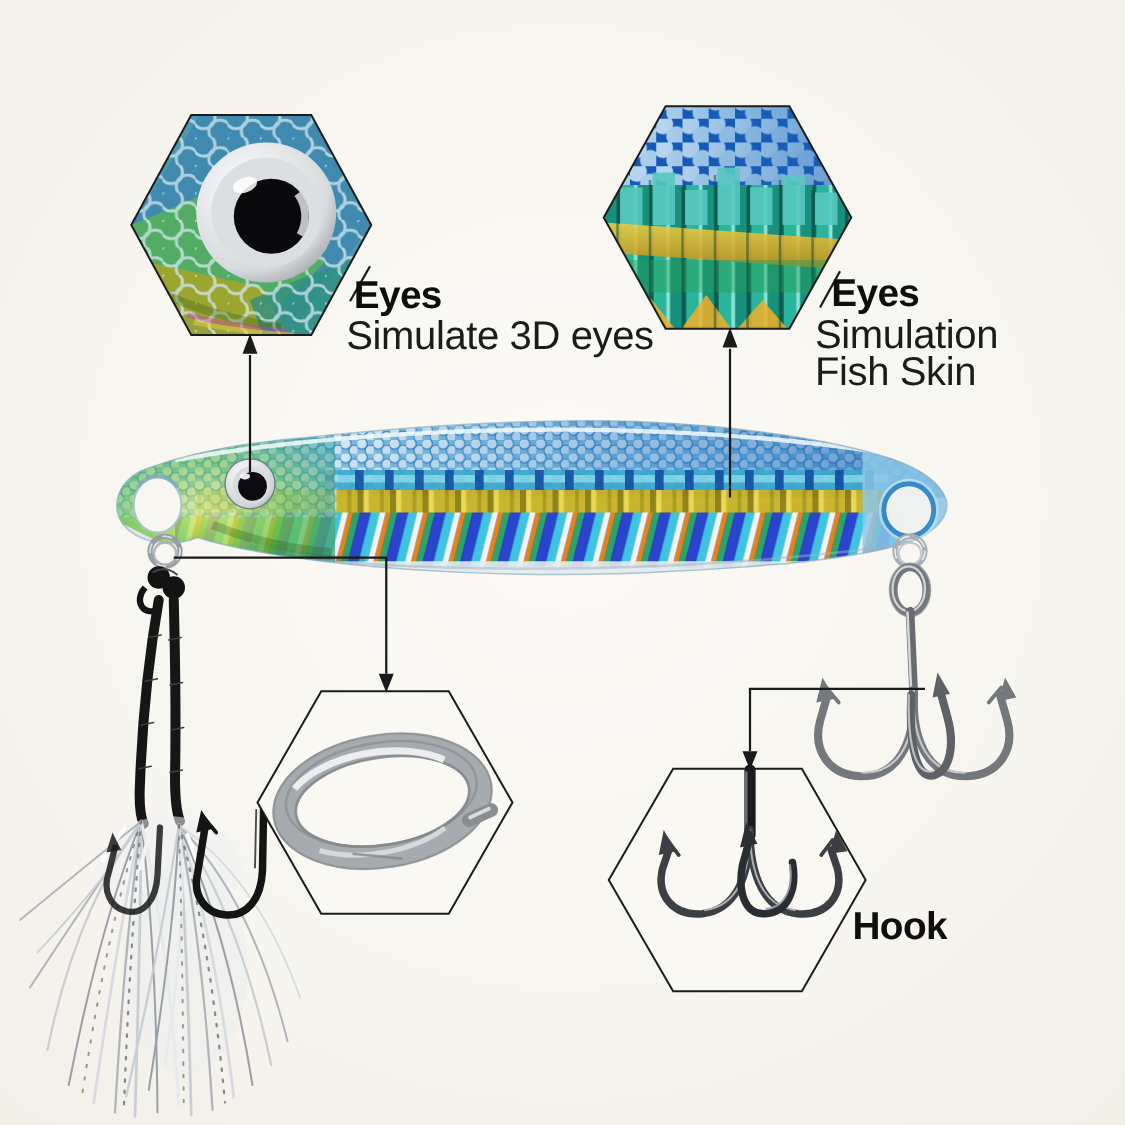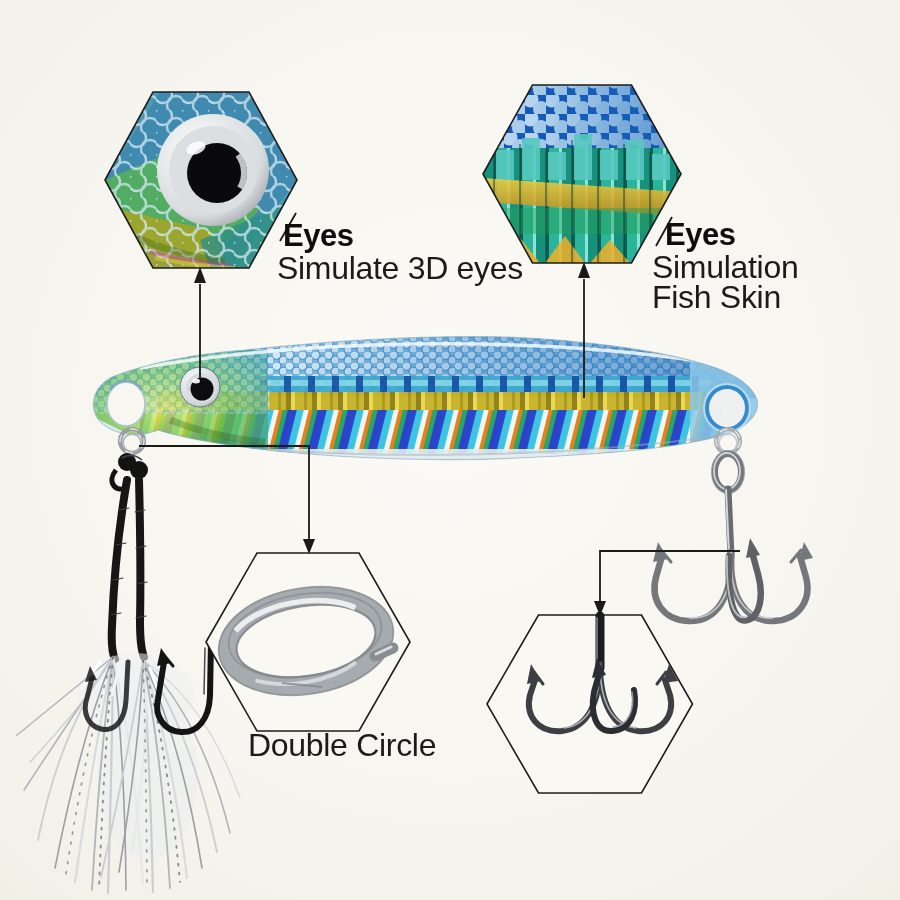--- a/index.html
+++ b/index.html
@@ -355,18 +355,18 @@
 
 <div class="callout" id="callout-eyes">
   <div class="title">Eyes</div>
   <div class="subtitle">Simulate 3D eyes</div>
 </div>
 <div class="callout" id="callout-skin">
   <div class="title">Eyes</div>
   <div class="subtitle">Simulation Fish Skin</div>
 </div>
 <div class="callout" id="callout-circle">
-  <div class="subtitle">Double Circle</div>
 </div>
 <div class="callout" id="callout-hook">
+  <div class="title">Hook</div>
 </div>
 
 </div>
 
 </body></html>

